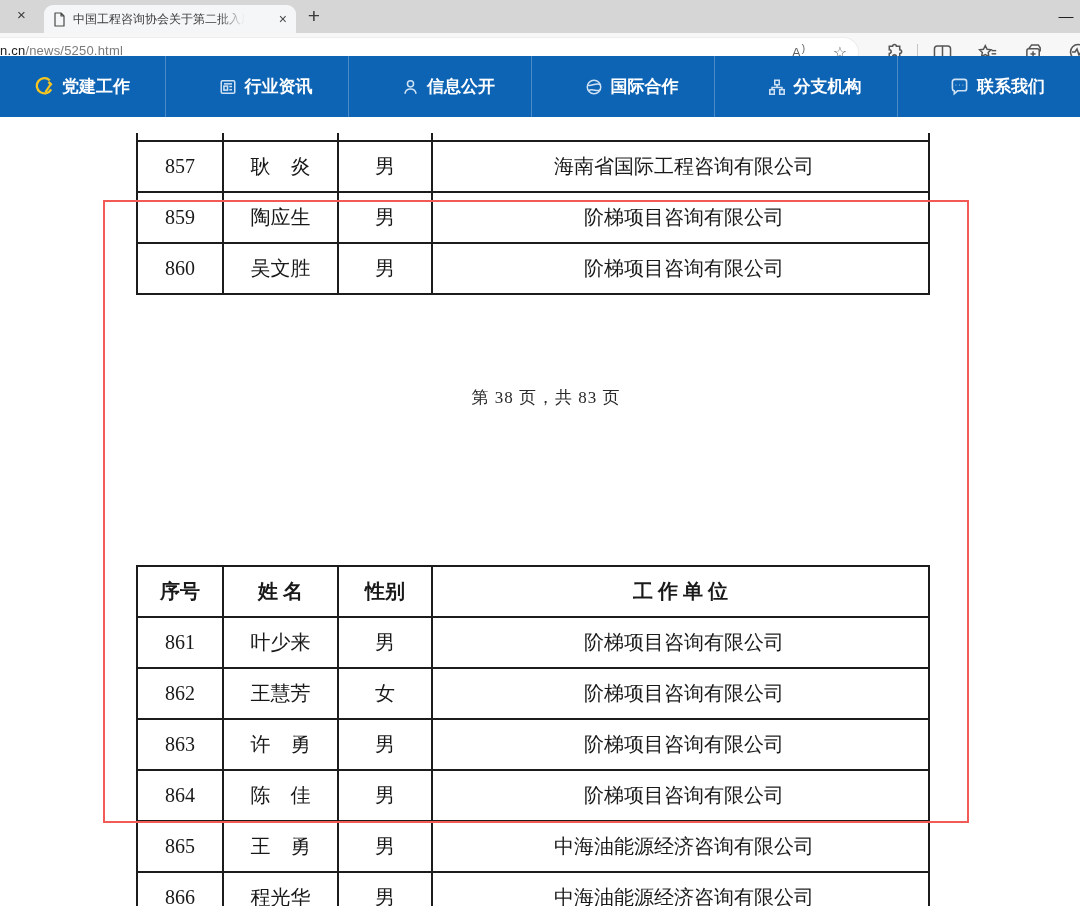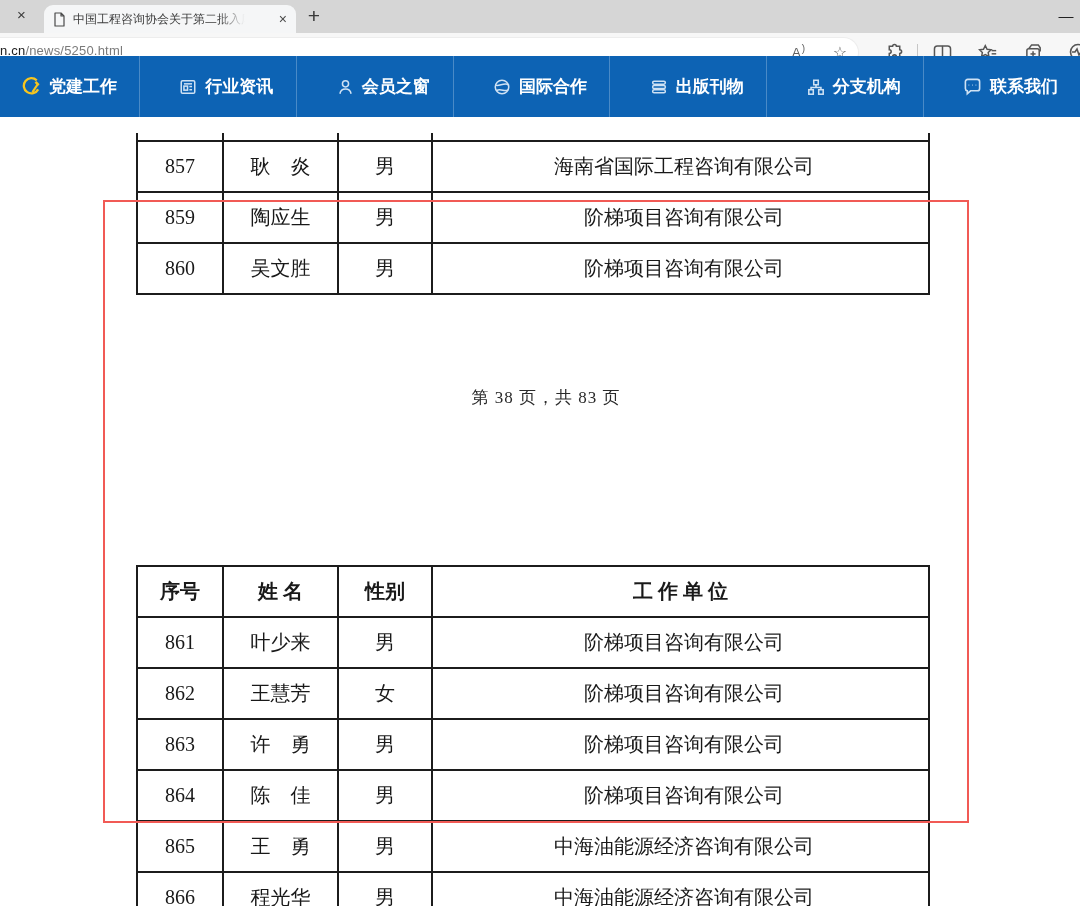--- a/index.html
+++ b/index.html
@@ -180,43 +180,33 @@
   </div>
 
 
   <div class="nav-item">
     <span class="nav-ico">
       <svg width="17" height="18" viewBox="0 0 18 20">
           <circle cx="9" cy="6.5" r="3.4"></circle>
         <path d="M2.8 17.5 a6.3 6.3 0 0 1 12.4 0"></path>
         </svg>
     </span>
-    <span>会员之窗</span>
+    <span>信息公开</span>
   </div>
 
   <div class="nav-item">
     <span class="nav-ico">
       <svg width="18" height="18" viewBox="0 0 20 20">
           <circle cx="10" cy="10" r="7.5"></circle>
         <path d="M3 8 C6 10 14 4 17.5 8 M4 14 C8 11 14 16 16.5 13"></path>
         </svg>
     </span>
     <span>国际合作</span>
   </div>
 
-  <div class="nav-item">
-    <span class="nav-ico">
-      <svg width="18" height="18" viewBox="0 0 20 20">
-          <rect x="3" y="3.5" width="14" height="3.4" rx="1.5"></rect>
-        <rect x="3" y="8.3" width="14" height="3.4" rx="1.5"></rect>
-          <rect x="3" y="13.1" width="14" height="3.4" rx="1.5"></rect>
-        </svg>
-    </span>
-    <span>出版刊物</span>
-  </div>
 
   <div class="nav-item">
     <span class="nav-ico">
       <svg width="18" height="18" viewBox="0 0 20 20">
           <rect x="7.5" y="2.5" width="5" height="5"></rect>
         <rect x="2" y="13" width="5" height="5"></rect>
           <rect x="13" y="13" width="5" height="5"></rect>
         <path d="M10 7.5 v3 M4.5 13 v-2.5 h11 V13"></path>
         </svg>
     </span>

